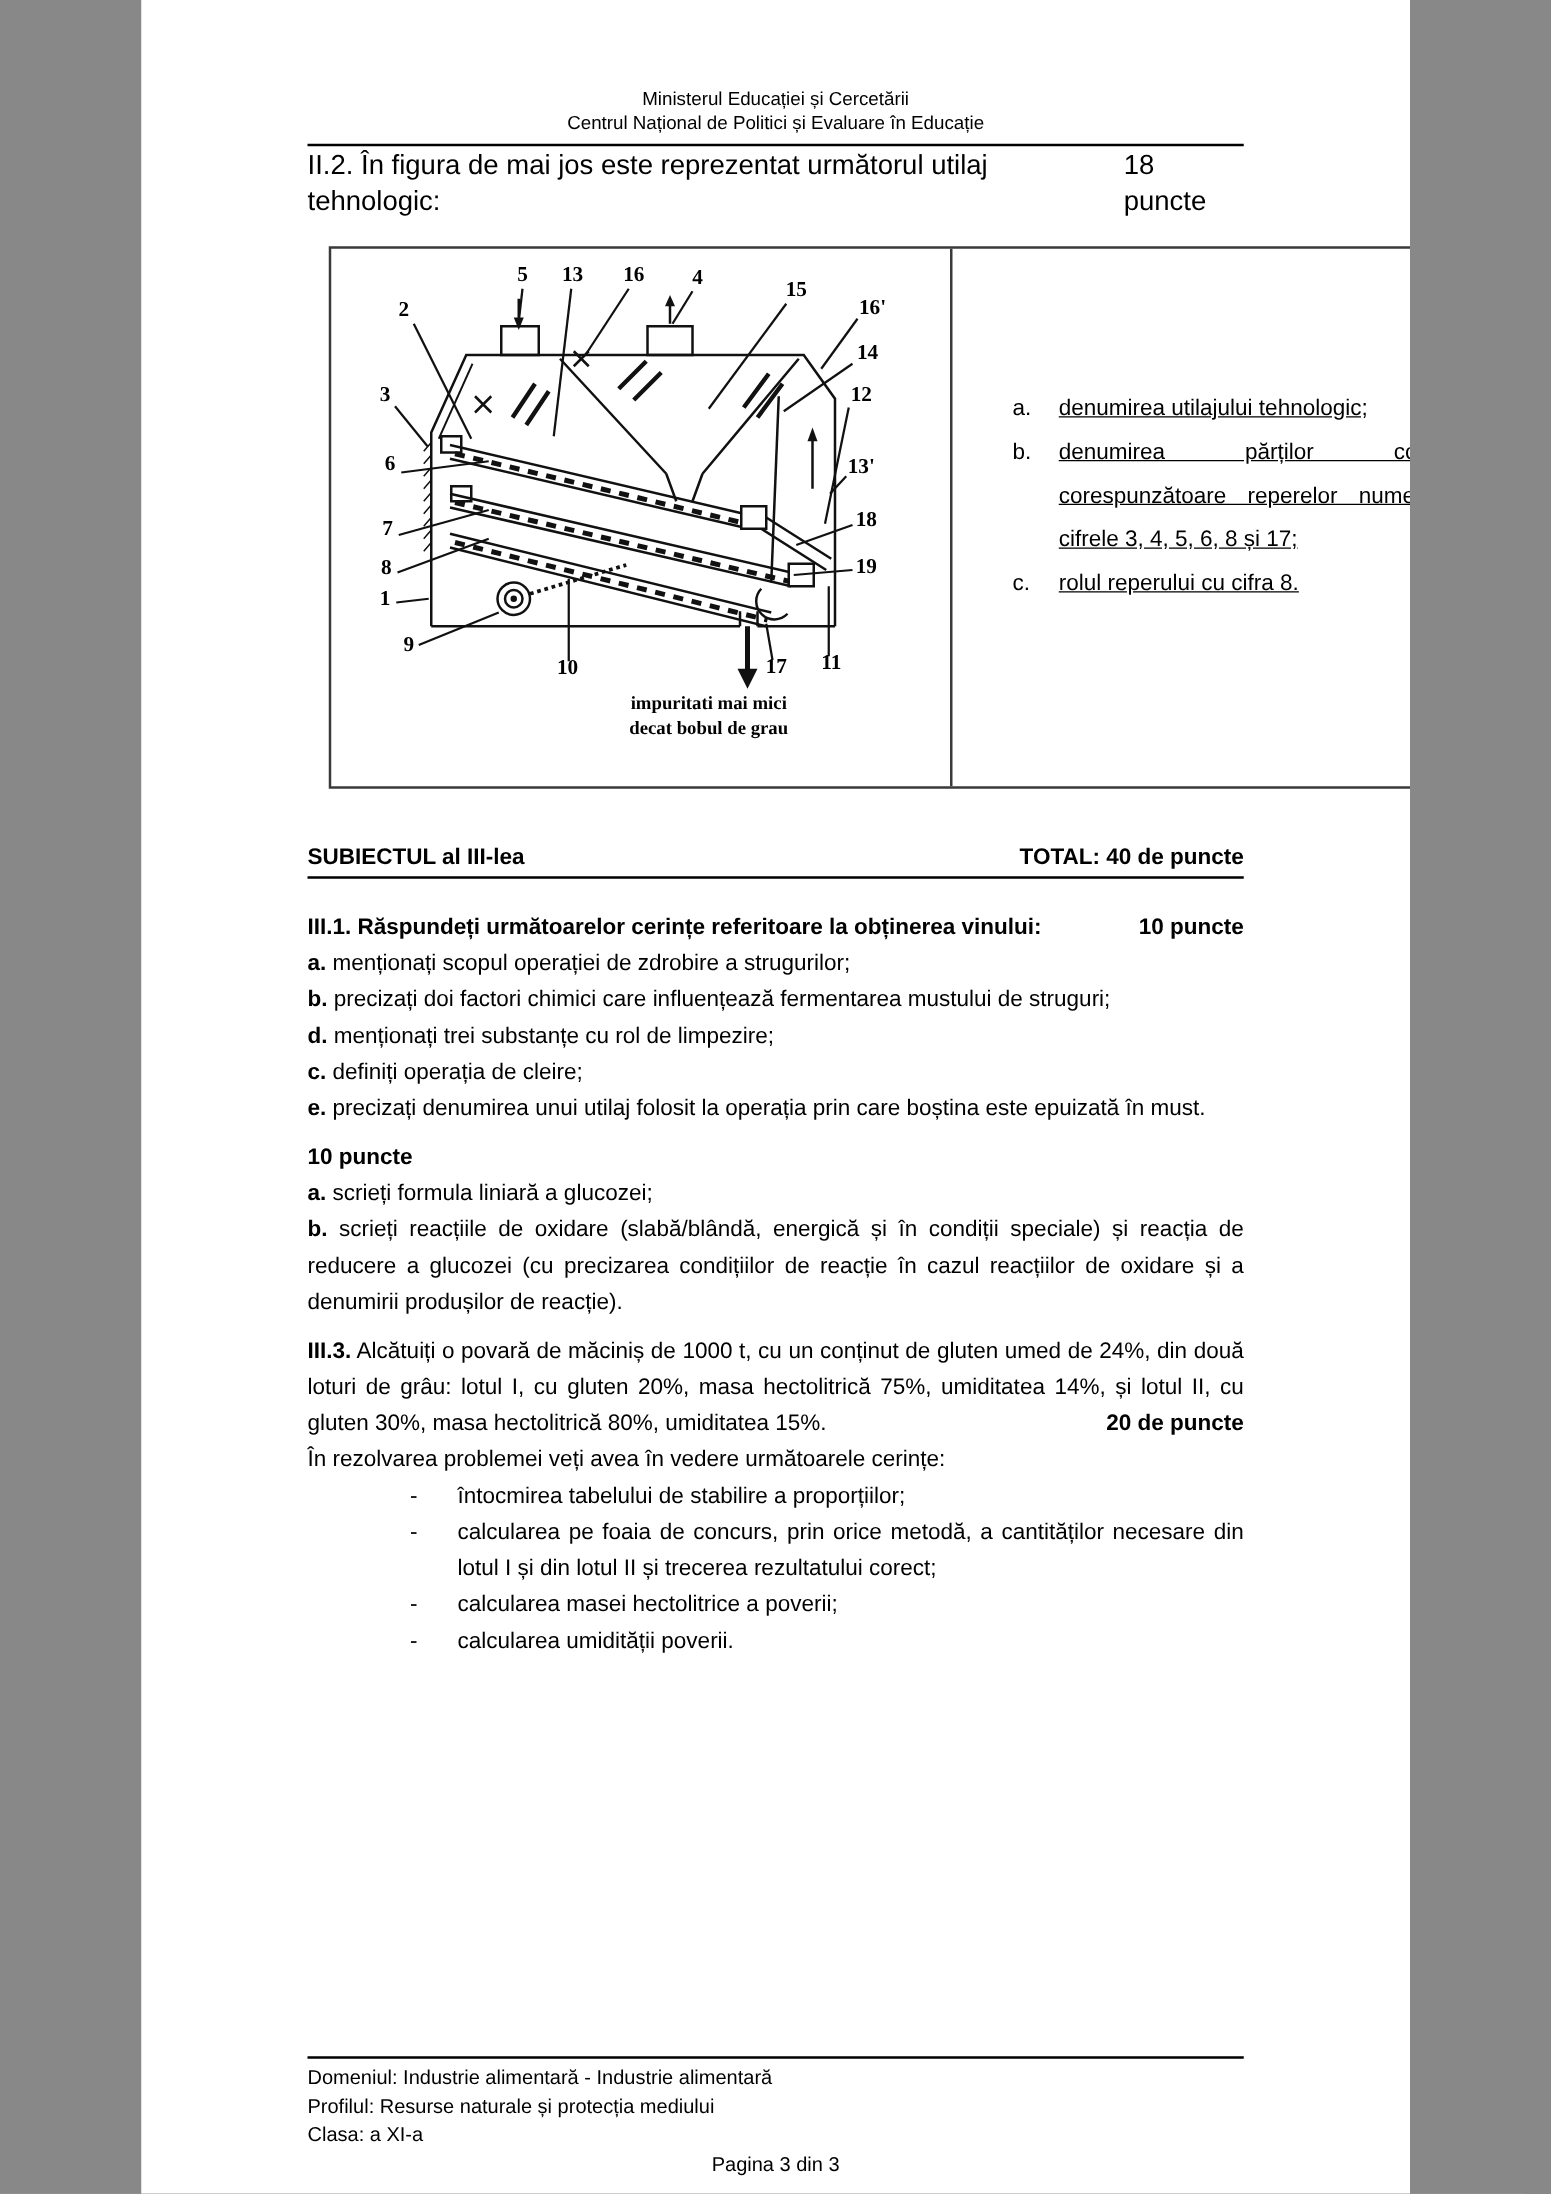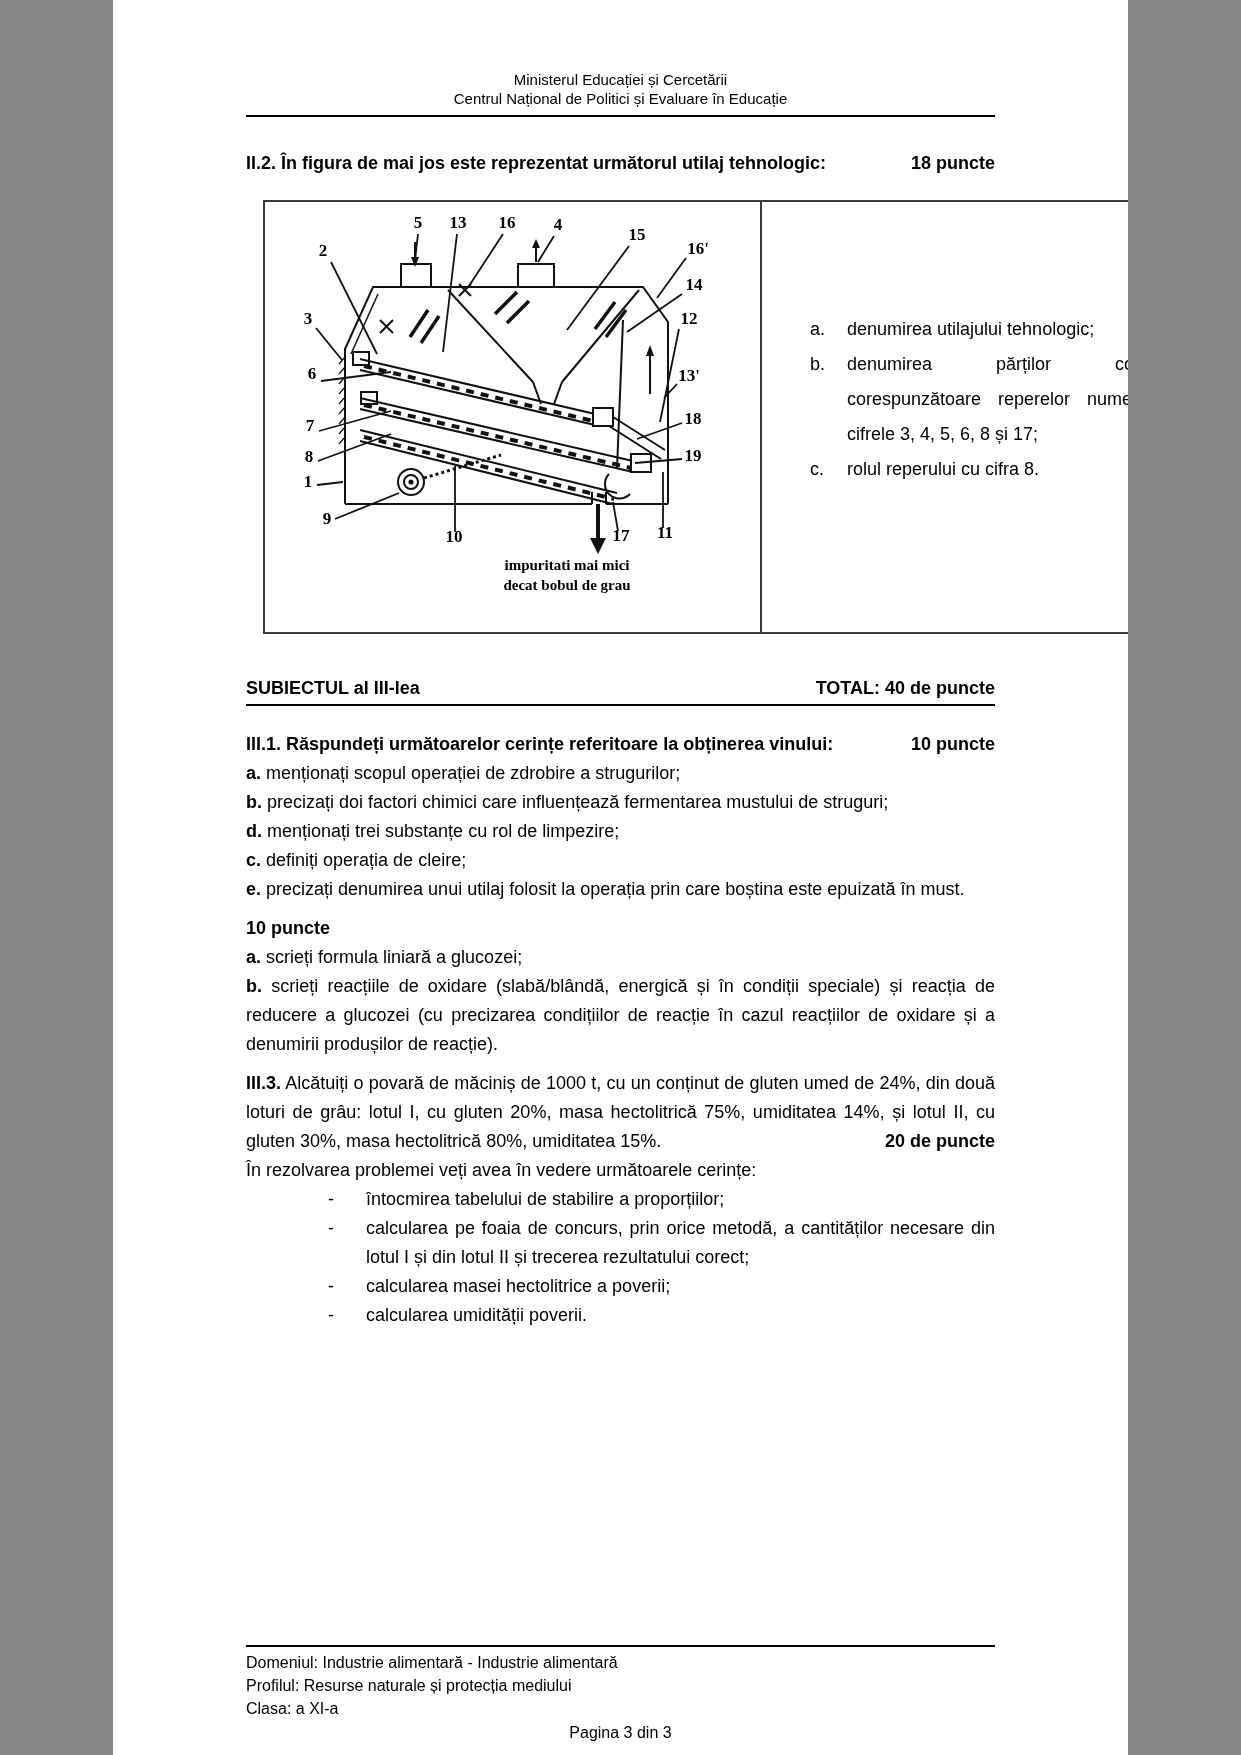--- a/index.html
+++ b/index.html
@@ -15,32 +15,32 @@
   }
   .content { position:absolute; left:133px; right:133px; top:0; }
   .b { font-weight:bold; }
 
   
   .doc-header { padding-top:70px; text-align:center; font-size:15px; line-height:19px;
     border-bottom:2px solid #000; padding-bottom:7px; }
 
   
   .flexrow { display:flex; justify-content:space-between; align-items:baseline; }
-  .q2-title-row { margin-top:32px; font-size:18px; font-weight:bold; line-height:29px; }
+  .q2-title-row { font-size:22px; font-weight:normal; line-height:29px; }
 
   
   .figure-box { margin-top:22px; margin-left:17px; width:963px; height:434px;
     border:2px solid #3a3a3a; display:flex; box-sizing:border-box; }
   .fig-left { width:495px; height:100%; position:relative; }
   .fig-right { flex:1; border-left:2px solid #3a3a3a; box-sizing:border-box;
     padding:110px 10px 0 10px; font-size:18px; line-height:35px; }
   .fig-right .heading { font-weight:bold; }
   .panel-item { display:flex; }
   .panel-item .marker { width:37px; margin-left:38px; flex:0 0 auto; }
-  .panel-item .ptext { flex:1; text-align:justify; }
+  .panel-item .ptext { flex:1; text-align:justify;text-decoration:underline; }
   svg text.flabel { font-family:"Liberation Serif", serif; font-weight:bold; font-size:17px; }
   svg text.fcaption { font-family:"Liberation Serif", serif; font-weight:bold; font-size:15px; }
 
   
   .subj-row { margin-top:40px; font-size:18px; font-weight:bold; line-height:29px;
     border-bottom:2px solid #000; padding-bottom:1px; display:flex; justify-content:space-between; }
 
   .section { font-size:18px; line-height:29px; }
   .sec-title-row { display:flex; justify-content:space-between; font-weight:bold; }
   .q31 { margin-top:24px; }

